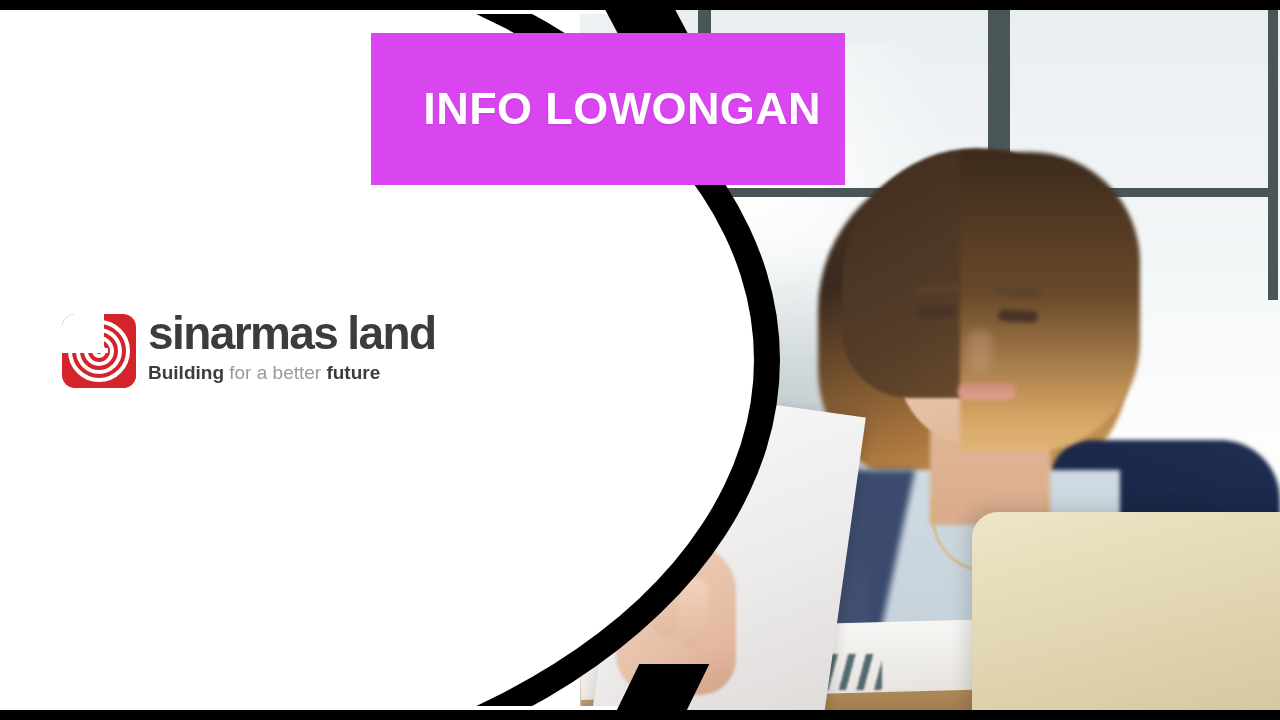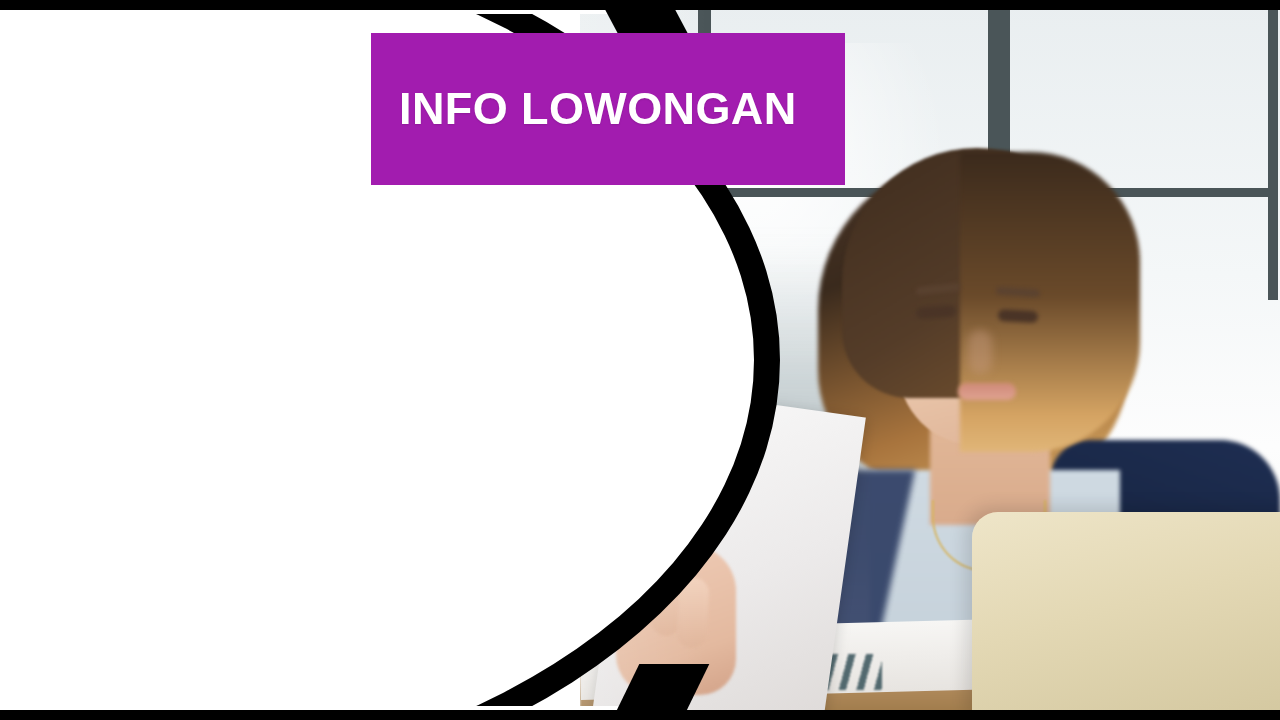--- a/index.html
+++ b/index.html
@@ -268,23 +268,23 @@
   .logo-word .land{margin-left:10px;}
   .logo-tag{
     margin-top:7px;font-size:19px;line-height:1;white-space:nowrap;color:#9a9a9a;
   }
   .logo-tag b{color:#3c3c3c;font-weight:bold;}
 
   
   #banner{
     position:absolute;left:371px;top:33px;
     width:474px;height:152px;
-    background:#a21caf;
+    background:#d946ef;
     z-index:50;
-    display:flex;align-items:center;justify-content:flex-start;
+    display:flex;align-items:center;justify-content:flex-end;
     box-sizing:border-box;
     padding:0 24px 0 28px;
   }
   #banner .headline{
     color:#ffffff;font-weight:bold;font-size:45px;line-height:1.17;
     text-align:right;letter-spacing:.4px;
     text-shadow:0 1px 2px rgba(0,0,0,.12);
   }
 </style>
 </head>
@@ -335,20 +335,35 @@
     <div class="photo-soft"></div>
   </div>
 
   <div id="lobe"></div>
   <div id="lobe-mask-left"></div>
   <div id="lobe-mask-top"></div>
   <div id="lobe-mask-bot"></div>
   <div class="corner-wedge tw"></div>
   <div class="corner-wedge bw"></div>
 
+  <div id="logo">
+    <div class="logo-mark">
+      <div class="cut"></div>
+      <div class="cut2"></div>
+      <div class="ring r1"></div>
+      <div class="ring r2"></div>
+      <div class="ring r3"></div>
+      <div class="ring r4"></div>
+      <div class="bar"></div>
+    </div>
+    <div class="logo-text">
+      <div class="logo-word"><span>sinarmas</span><span class="land">land</span></div>
+      <div class="logo-tag"><b>Building</b><span> for a better </span><b>future</b></div>
+    </div>
+  </div>
 
   <div id="banner">
     <div class="headline">
       <div>INFO LOWONGAN</div>
     </div>
   </div>
 
   <div class="letterbox top"></div>
   <div class="letterbox bottom"></div>
 </div>

